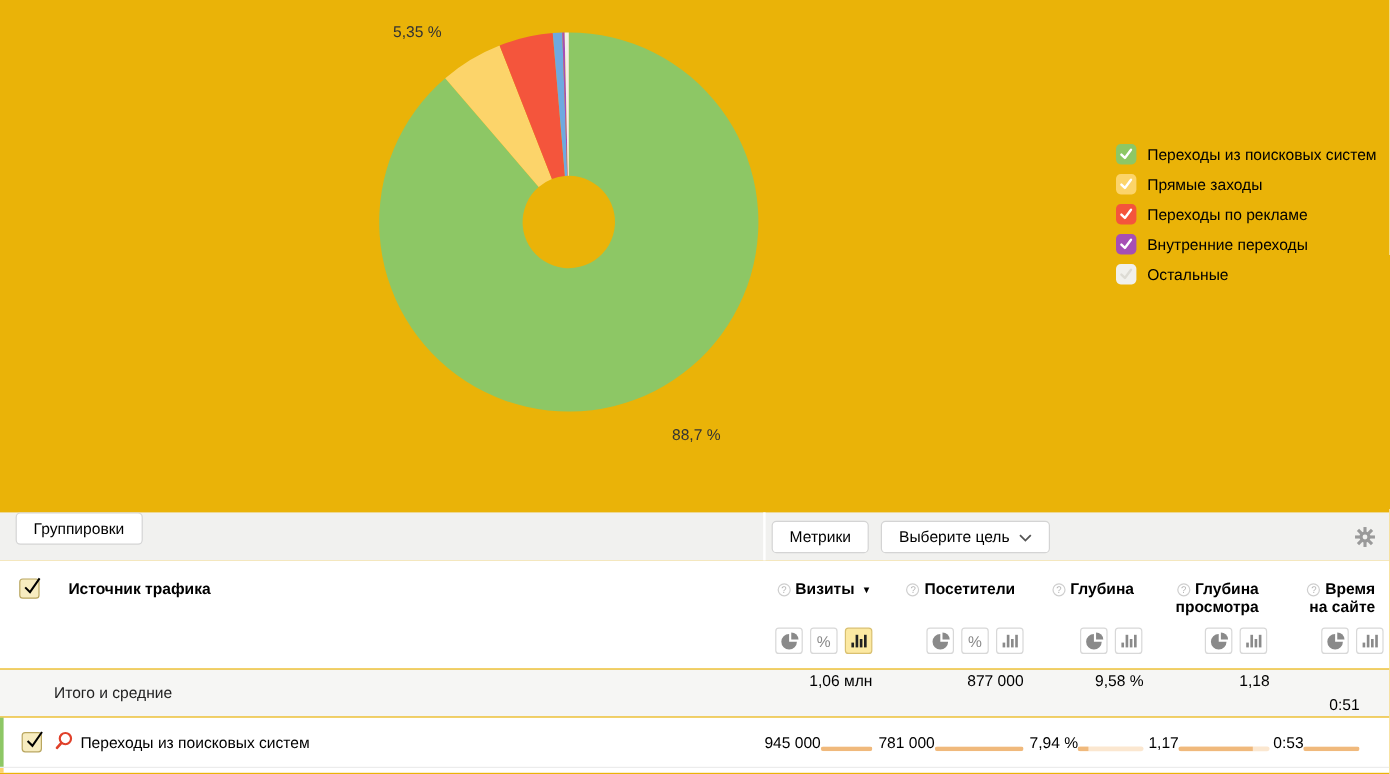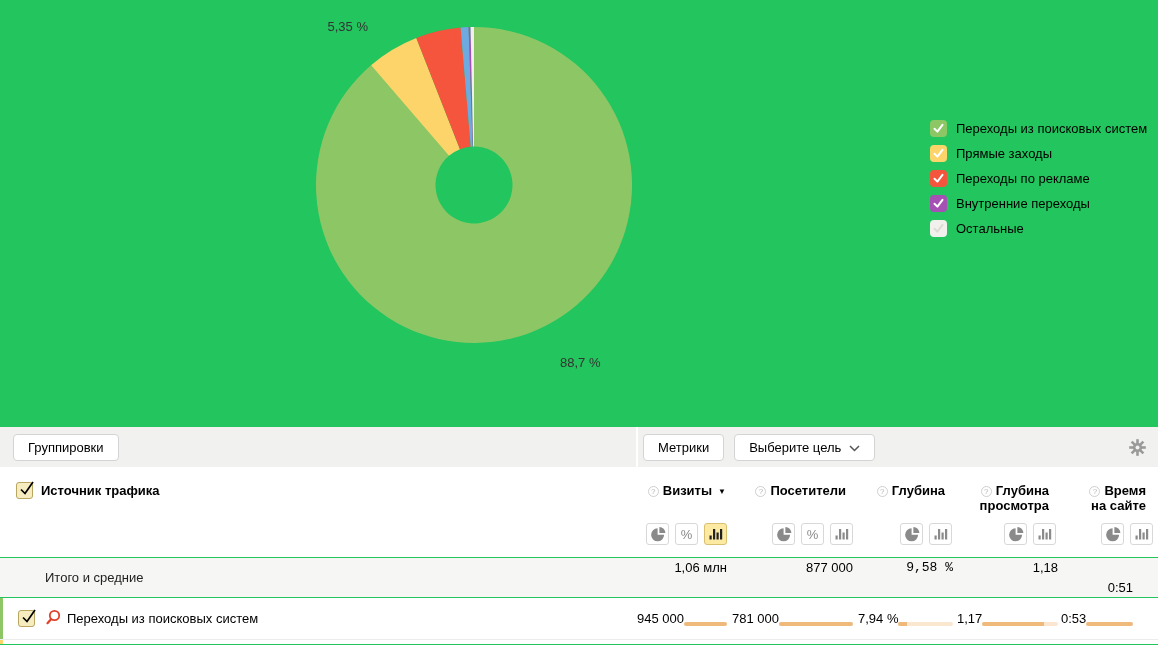--- a/index.html
+++ b/index.html
@@ -1,44 +1,44 @@
 <!DOCTYPE html>
 <html><head>
 <meta charset="utf-8">
 <style>
   * { margin:0; padding:0; box-sizing:border-box; }
   html,body { background:#fff; }
   body { font-family:"Liberation Sans","DejaVu Sans",sans-serif; font-size:13px; color:#000; }
-  .page { position:relative; width:1158px; height:645px; overflow:hidden; background:#22c55e; }
+  .page { position:relative; width:1158px; height:645px; overflow:hidden; background:#eab308; }
 
   
   .chart-area { position:relative; height:427px; }
   .donut-wrap { position:absolute; left:314px; top:25px; width:320px; height:320px; }
   .pct-label { position:absolute; color:#333; font-size:13px; }
   .pct-label.top { left:296px; top:19px; width:72px; text-align:right; }
   .pct-label.bottom { left:560px; top:355px; }
 
   .legend { position:absolute; left:930px; top:116px; }
   .legend-item { display:flex; align-items:center; height:25px; cursor:pointer; }
   .legend-box { width:17px; height:17px; border-radius:4px; flex:0 0 17px; display:flex; align-items:center; justify-content:center; }
   .legend-box svg { display:block; }
   .legend-item .lbl { margin-left:9px; white-space:nowrap; }
 
   
   .toolbar { height:40px; background:#f1f1ef; display:flex; align-items:center; position:relative; }
-  .toolbar-left { width:636px; padding-left:13px; display:flex; align-items:center; height:100%; }
+  .toolbar-left { width:636px; padding-left:13px; display:flex; align-items:flex-start; height:100%; }
   .toolbar-right { flex:1; border-left:2px solid #fff; padding-left:5px; display:flex; align-items:center; gap:10px; height:100%; }
   .btn { background:#fff; border:1px solid #d4d4d4; border-radius:4px; padding:5px 14px; font-size:13px; font-family:inherit; color:#000; cursor:pointer; display:inline-flex; align-items:center; }
   .btn .chev { margin-left:8px; }
   .gear-btn { position:absolute; right:12px; top:12px; width:17px; height:17px; cursor:pointer; }
 
   
   .thead { display:flex; height:90px; background:#fff; }
   .name-col-head { width:637px; padding:15px 0 0 16px; display:flex; align-items:flex-start; }
-  .name-col-head .lbl { font-weight:bold; margin-left:8px; line-height:17px; }
+  .name-col-head .lbl { font-weight:bold; margin-left:24px; line-height:17px; }
   .metrics-head { display:flex; }
   .metric-col { display:flex; flex-direction:column; justify-content:space-between; align-items:flex-end; padding:16px 0 12px 0; }
   .col-label { text-align:right; font-weight:bold; line-height:15px; padding-right:12px; white-space:nowrap; cursor:pointer; }
   .col-label.sorted { padding-right:6px; }
   .help-icon { display:inline-block; width:11px; height:11px; border:1px solid #cfcfcf; border-radius:50%; color:#b5b5b5; font-size:8px; line-height:10px; text-align:center; font-weight:normal; margin-right:4px; vertical-align:1px; }
   .sort-arrow { font-size:8px; margin-left:6px; vertical-align:1px; }
   .mode-group { display:flex; gap:6px; padding-right:5px; }
   .mode-btn { width:23px; height:22px; background:#fff; border:1px solid #d8d8d8; border-radius:3px; display:flex; align-items:center; justify-content:center; color:#8a8a8a; font-size:12px; cursor:pointer; }
   .mode-btn svg { display:block; }
   .mode-btn.active { background:#fce9a2; border-color:#d9c070; color:#222; }
@@ -284,21 +284,21 @@
           </div>
         </div>
       </div>
   </div>
 
   <div class="totals-row">
     <div class="name">Итого и средние</div>
     <div id="totalsCells" style="display:flex">
         <div class="cell" style="width: 95px; padding-right: 5px;">1,06 млн</div>
         <div class="cell" style="width: 126px; padding-right: 5px;">877 000</div>
-        <div class="cell" style="width: 99px; padding-right: 4px; font-family: Liberation Mono, monospace;">9,58 %</div>
+        <div class="cell" style="width: 99px; padding-right: 4px;">9,58 %</div>
         <div class="cell" style="width: 104px; padding-right: 3px;">1,18</div>
         <div class="cell" style="width: 97px; padding-right: 25px; margin-top: 20px;">0:51</div>
       </div>
   </div>
 
   <div id="dataRows">
       <div class="data-row">
         <div class="row-stripe" style="background: rgb(141, 199, 101);"></div>
         <div class="name">
           <span class="ycheck">

